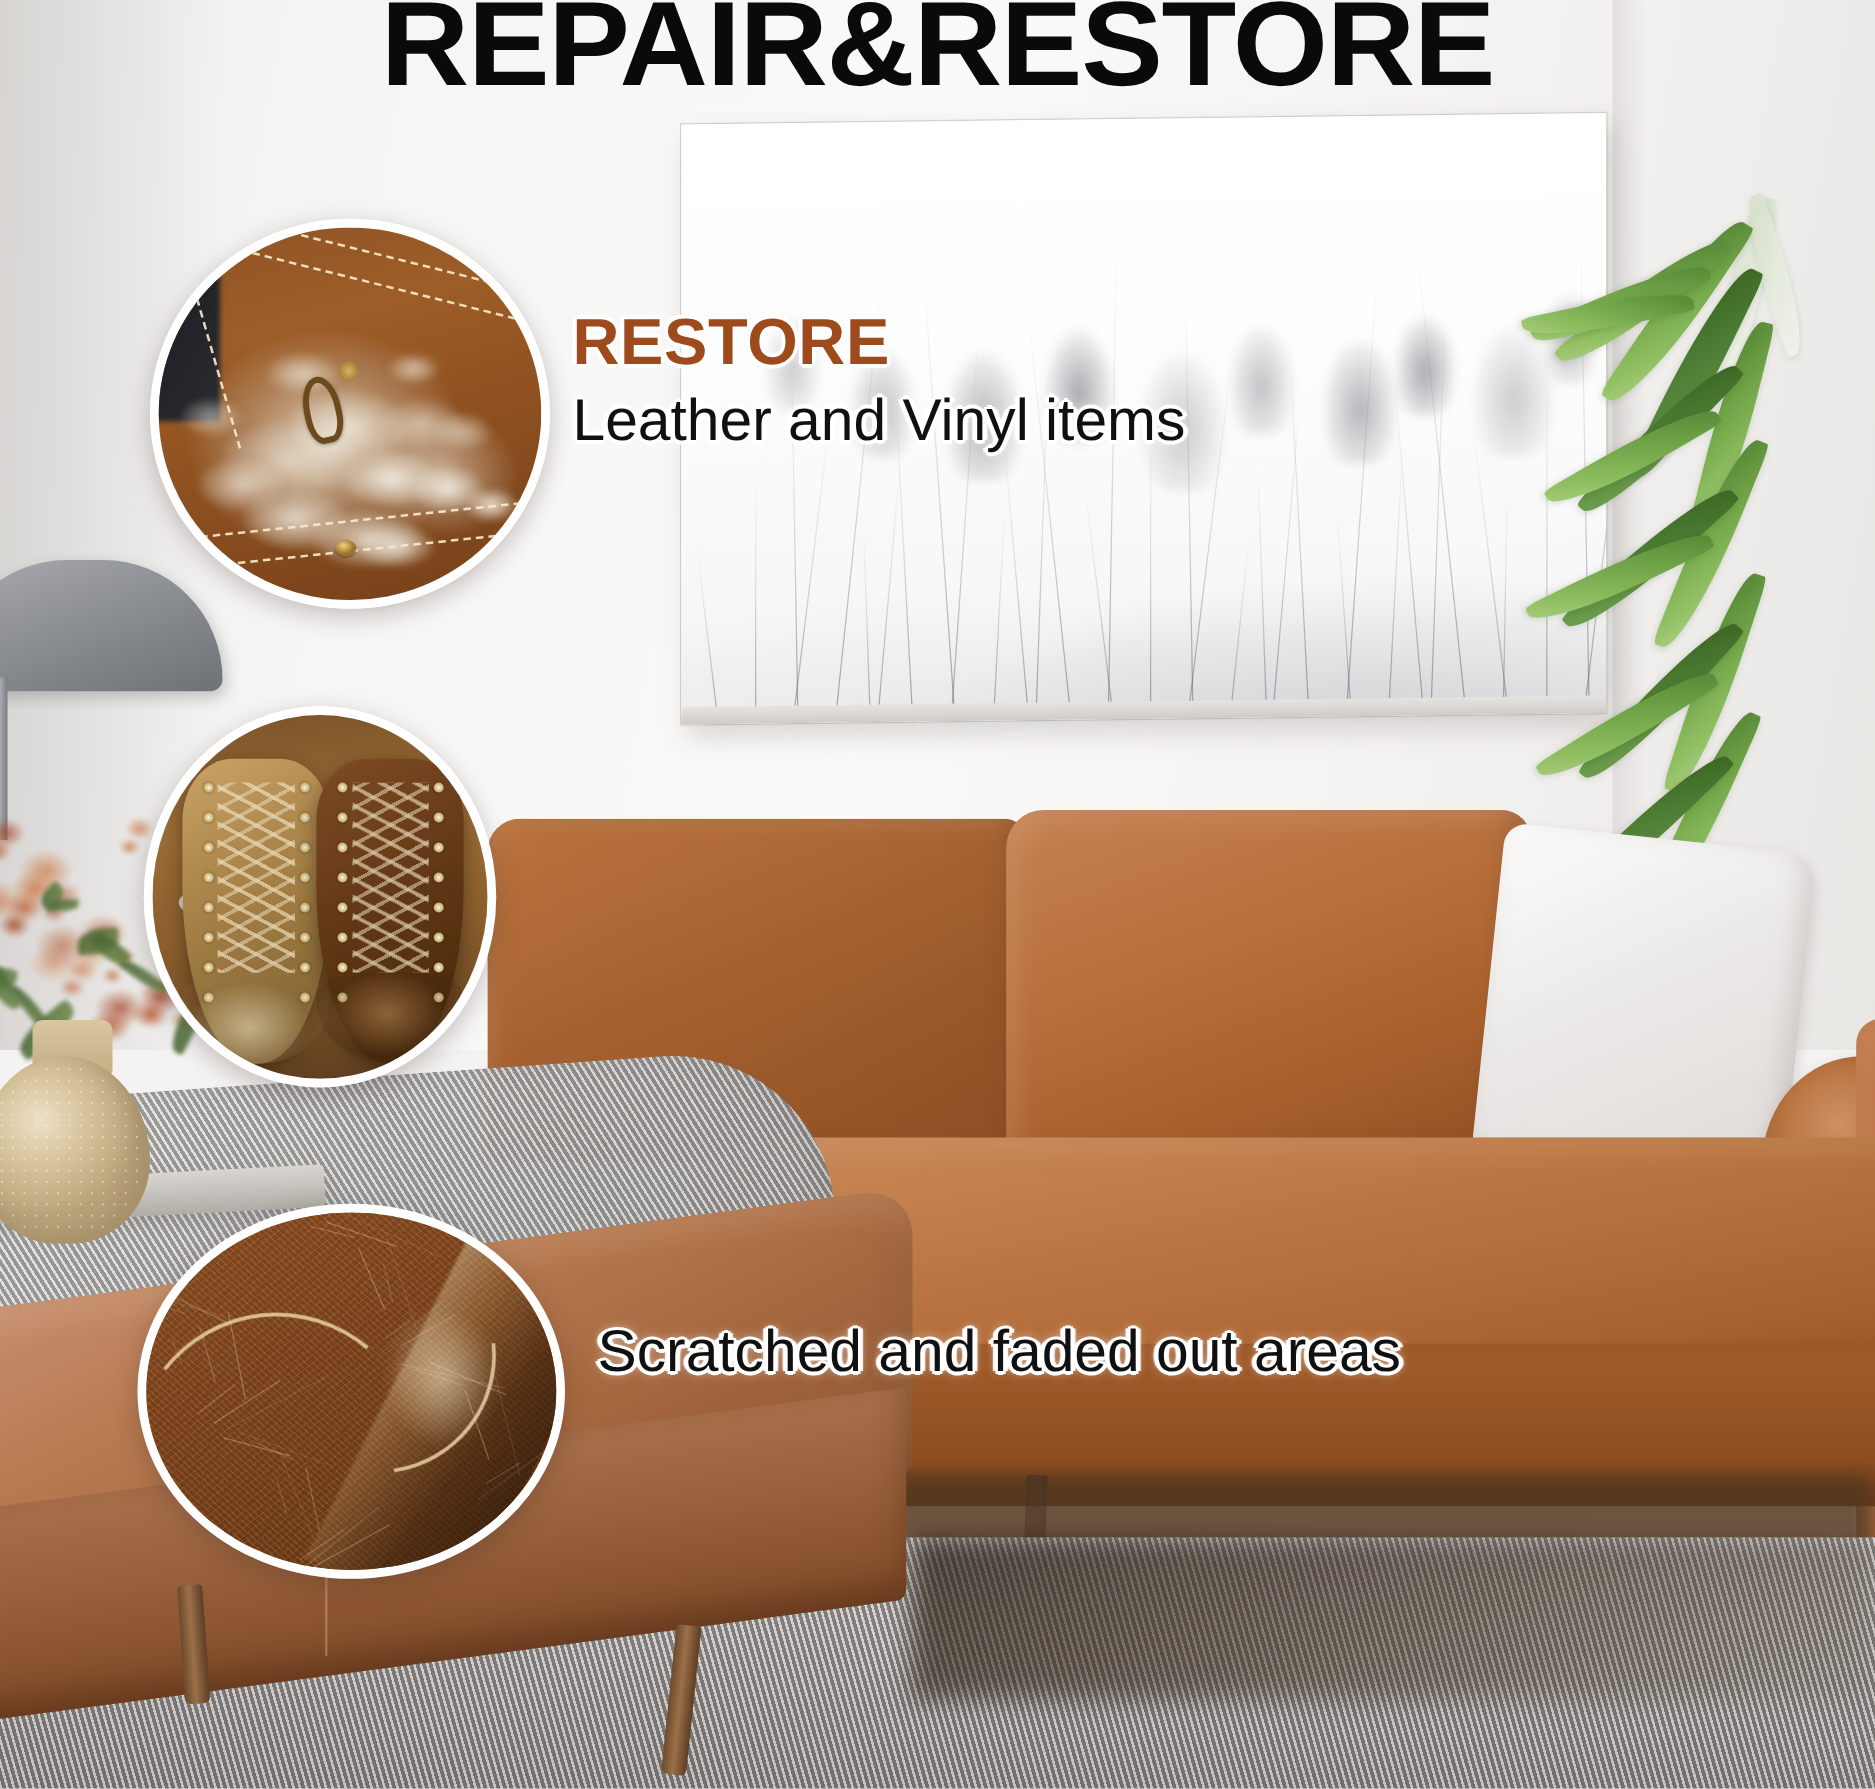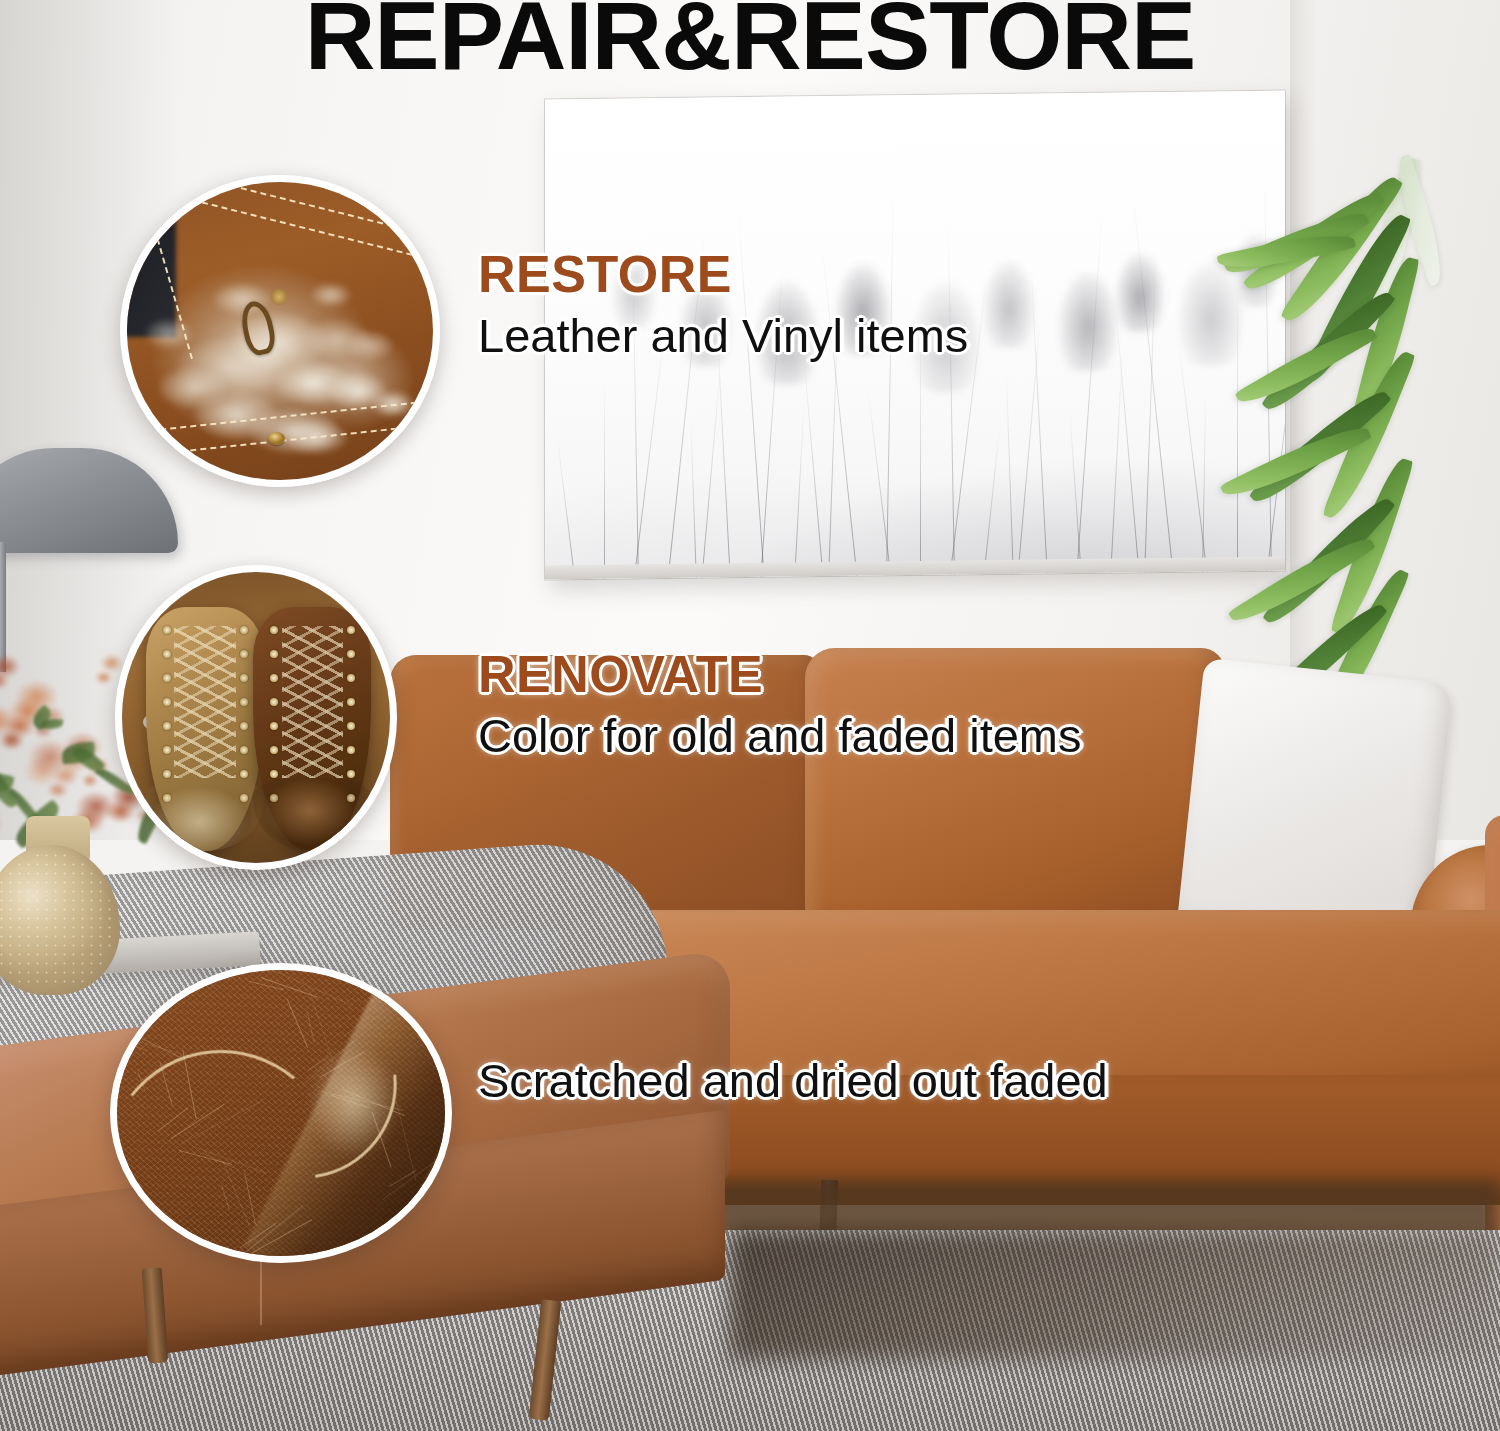--- a/index.html
+++ b/index.html
@@ -420,21 +420,21 @@
     color:#101010;
     font-family:"Liberation Sans Narrow","Liberation Sans", sans-serif;
     text-shadow:
       -2px -2px 0 #fff,  2px -2px 0 #fff, -2px 2px 0 #fff, 2px 2px 0 #fff,
       -3px 0 0 #fff, 3px 0 0 #fff, 0 -3px 0 #fff, 0 3px 0 #fff,
       -4px 0 1px #fff, 4px 0 1px #fff,
       0 0 9px rgba(255,255,255,.98);
     white-space:nowrap;
   }
 
-  #feature-restore { left:478px; top:248px; }
+  #feature-restore { left:458px; top:248px; }
   #feature-renovate{ left:478px; top:648px; }
   #feature-fix     { left:478px; top:1046px; }
 </style>
 </head>
 <body>
 
 <div id="stage">
 
   <div class="scene">
 
@@ -906,22 +906,18 @@
     </div>
   </div>
 
   <div class="title">REPAIR&amp;RESTORE</div>
 
   <div class="feature" id="feature-restore">
     <div class="f-head">RESTORE</div>
     <div class="f-sub">Leather and Vinyl items</div>
   </div>
 
-  <div class="feature" id="feature-renovate">
-    <div class="f-head">RENOVATE</div>
-    <div class="f-sub">Color for old and faded items</div>
+
+  <div class="feature" id="feature-fix">
+    <div class="f-sub">Scratched and faded out areas</div>
   </div>
 
-  <div class="feature" id="feature-fix">
-    <div class="f-sub">Scratched and dried out faded</div>
-  </div>
-
 </div>
 
 </body></html>

